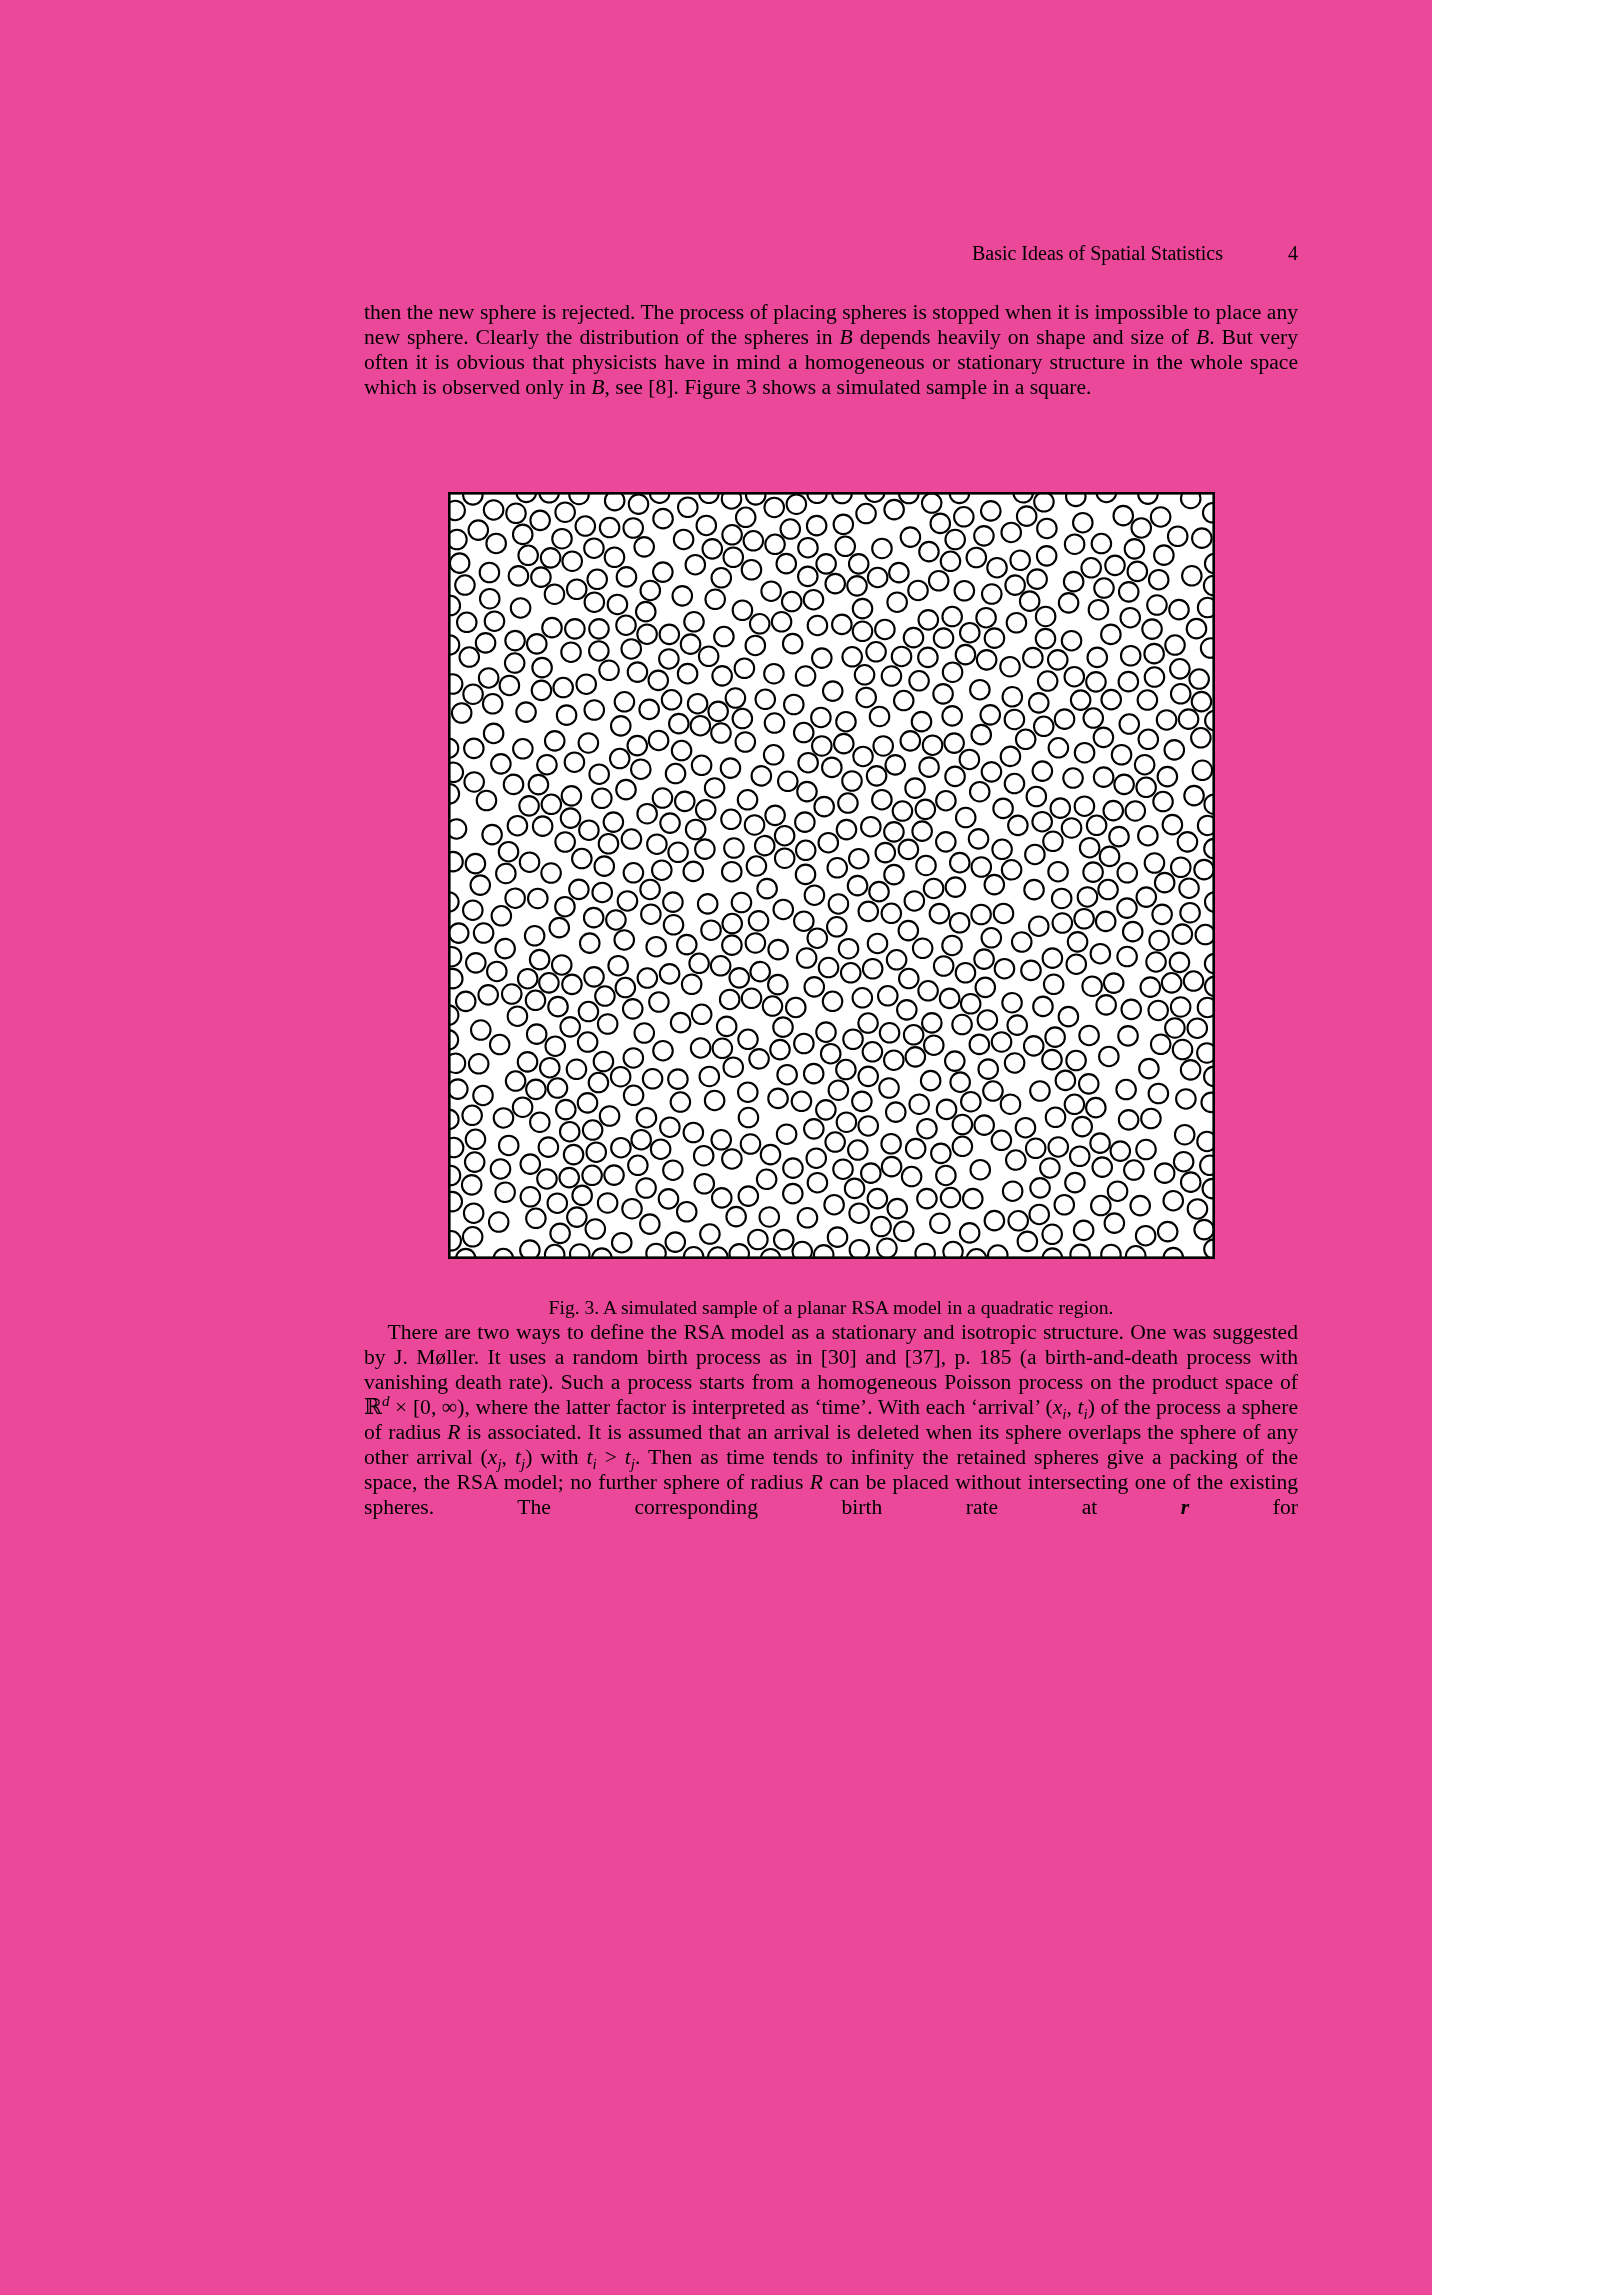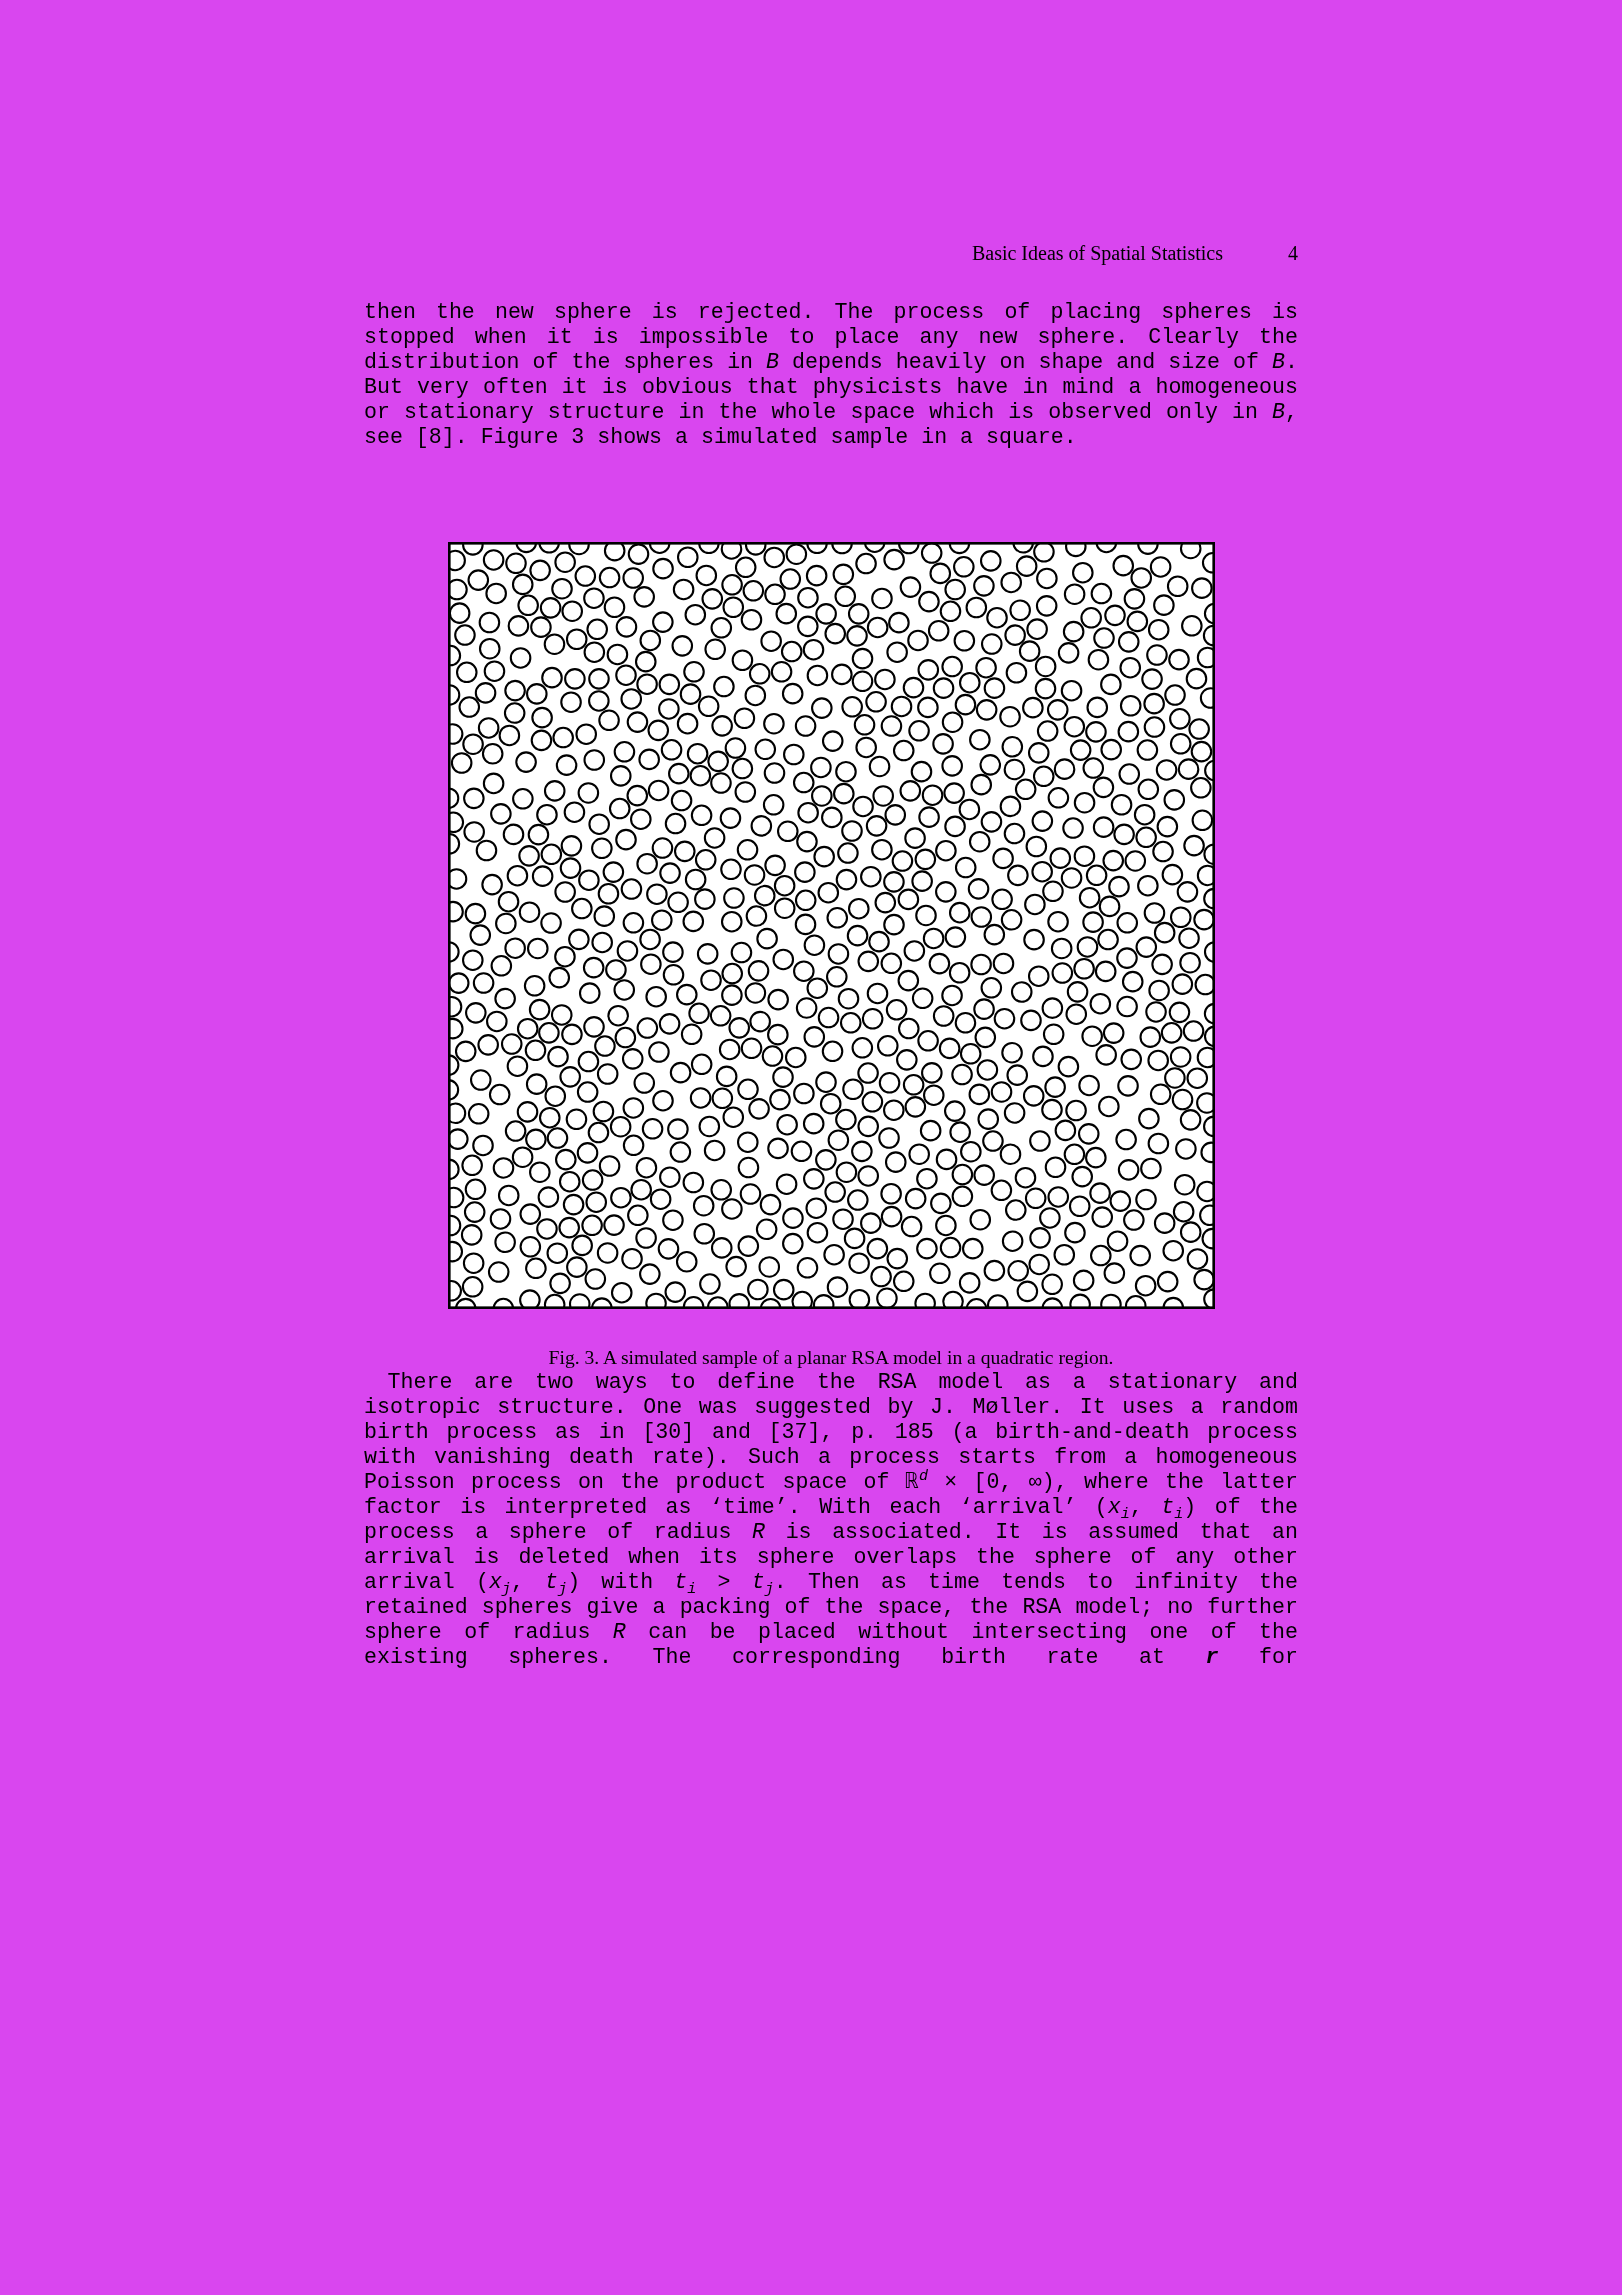--- a/index.html
+++ b/index.html
@@ -2,23 +2,23 @@
 <html style="font-size:10.5px"><head>
 <meta charset="utf-8">
 <style>
   html, body {
     margin: 0;
     padding: 0;
     background: #ffffff;
   }
   .page {
     position: relative;
-    width: 1622px;
+    width: 1432px;
     height: 2295px;
-    background: #d946ef;
+    background: #ec4899;
     color: #000000;
     font-family: "Liberation Serif", "DejaVu Serif", serif;
     overflow: hidden;
   }
   .content {
     position: absolute;
     left: 364px;
     top: 241px;
     width: 934px;
   }
@@ -31,21 +31,20 @@
     margin: 0 0 34px 0;
   }
   .running-head .rh-title {
     margin-right: 65px;
   }
   p.body-par {
     font-size: 21.6px;
     line-height: 25px;
     text-align: justify;
     margin: 0;
-    font-family: Liberation Mono, monospace;
   }
   p.body-par.cont-par {
     text-align-last: justify;
   }
   .indent {
     text-indent: 23.6px;
   }
   .mi { font-style: italic; }
   .mbi { font-style: italic; font-weight: bold; }
   sub.mi, sup.mi {

